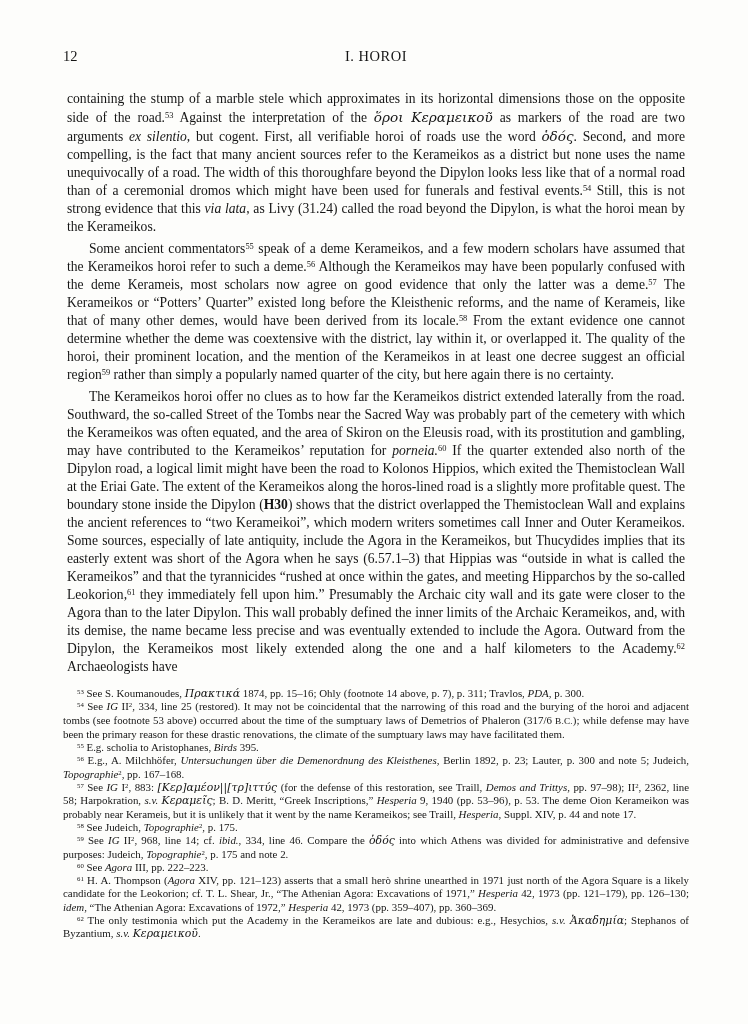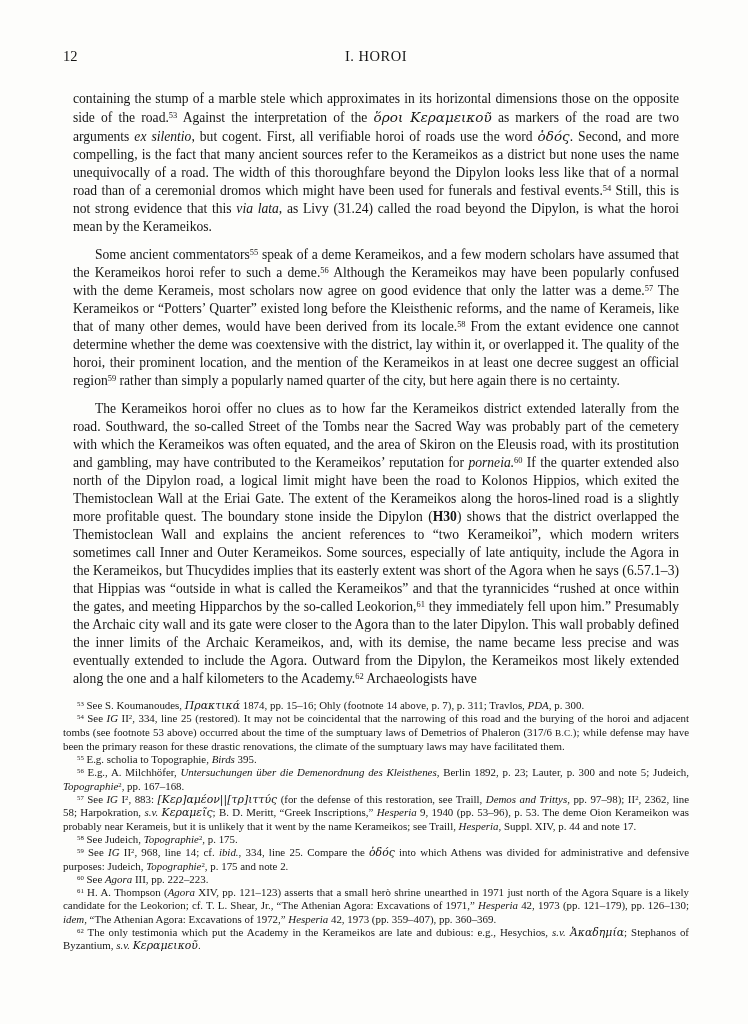--- a/index.html
+++ b/index.html
@@ -17,21 +17,21 @@
     display:grid;
     grid-template-columns:1fr auto 1fr;
     align-items:baseline;
     font-size:14.5px;
     margin-bottom:25px;
   }
   .running-header .pnum{justify-self:start;}
   .running-header .rtitle{justify-self:center;letter-spacing:0.5px;text-align:right;}
   .running-header .rspacer{justify-self:end;}
   .para{
-    margin:10px;
+    margin:4px;
     font-size:13.6px;
     line-height:18px;
     text-align:justify;
     hyphens:auto;
     -webkit-hyphens:auto;
   }
   .para.indent{text-indent:22px;font-family:Liberation Serif, serif;}
   sup{
     font-size:62%;
     line-height:0;
@@ -64,22 +64,22 @@
 
   <main>
       <p class="para"><span>containing the stump of a marble stele which approximates in its horizontal dimensions those on the opposite side of the road.</span><sup>53</sup><span> Against the interpretation of the </span><span class="g">ὅροι Κεραμεικοῦ</span><span> as markers of the road are two arguments </span><i>ex silentio</i><span>, but cogent. First, all verifiable horoi of roads use the word </span><span class="g">ὁδός</span><span>. Second, and more compelling, is the fact that many ancient sources refer to the Kerameikos as a district but none uses the name unequivocally of a road. The width of this thoroughfare beyond the Dipylon looks less like that of a normal road than of a ceremonial dromos which might have been used for funerals and festival events.</span><sup>54</sup><span> Still, this is not strong evidence that this </span><i>via lata</i><span>, as Livy (31.24) called the road beyond the Dipylon, is what the horoi mean by the Kerameikos.</span></p>
       <p class="para indent"><span>Some ancient commentators</span><sup>55</sup><span> speak of a deme Kerameikos, and a few modern scholars have assumed that the Kerameikos horoi refer to such a deme.</span><sup>56</sup><span> Although the Kerameikos may have been popularly confused with the deme Kerameis, most scholars now agree on good evidence that only the latter was a deme.</span><sup>57</sup><span> The Kerameikos or “Potters’ Quarter” existed long before the Kleisthenic reforms, and the name of Kerameis, like that of many other demes, would have been derived from its locale.</span><sup>58</sup><span> From the extant evidence one cannot determine whether the deme was coextensive with the district, lay within it, or overlapped it. The quality of the horoi, their prominent location, and the mention of the Kerameikos in at least one decree suggest an official region</span><sup>59</sup><span> rather than simply a popularly named quarter of the city, but here again there is no certainty.</span></p>
       <p class="para indent"><span>The Kerameikos horoi offer no clues as to how far the Kerameikos district extended laterally from the road. Southward, the so-called Street of the Tombs near the Sacred Way was probably part of the cemetery with which the Kerameikos was often equated, and the area of Skiron on the Eleusis road, with its prostitution and gambling, may have contributed to the Kerameikos’ reputation for </span><i>porneia.</i><sup>60</sup><span> If the quarter extended also north of the Dipylon road, a logical limit might have been the road to Kolonos Hippios, which exited the Themistoclean Wall at the Eriai Gate. The extent of the Kerameikos along the horos-lined road is a slightly more profitable quest. The boundary stone inside the Dipylon (</span><b>H30</b><span>) shows that the district overlapped the Themistoclean Wall and explains the ancient references to “two Kerameikoi”, which modern writers sometimes call Inner and Outer Kerameikos. Some sources, especially of late antiquity, include the Agora in the Kerameikos, but Thucydides implies that its easterly extent was short of the Agora when he says (6.57.1–3) that Hippias was “outside in what is called the Kerameikos” and that the tyrannicides “rushed at once within the gates, and meeting Hipparchos by the so-called Leokorion,</span><sup>61</sup><span> they immediately fell upon him.” Presumably the Archaic city wall and its gate were closer to the Agora than to the later Dipylon. This wall probably defined the inner limits of the Archaic Kerameikos, and, with its demise, the name became less precise and was eventually extended to include the Agora. Outward from the Dipylon, the Kerameikos most likely extended along the one and a half kilometers to the Academy.</span><sup>62</sup><span> Archaeologists have</span></p>
     </main>
 
   <section class="footnotes">
       <p class="footnote"><sup>53</sup> <span>See S. Koumanoudes, </span><span class="g">Πρακτικά</span><span> 1874, pp. 15–16; Ohly (footnote 14 above, p. 7), p. 311; Travlos, </span><i>PDA</i><span>, p. 300.</span></p>
       <p class="footnote"><sup>54</sup> <span>See </span><i>IG</i><span> II</span><sup>2</sup><span>, 334, line 25 (restored). It may not be coincidental that the narrowing of this road and the burying of the horoi and adjacent tombs (see footnote 53 above) occurred about the time of the sumptuary laws of Demetrios of Phaleron (317/6 </span><span class="sc">B.C.</span><span>); while defense may have been the primary reason for these drastic renovations, the climate of the sumptuary laws may have facilitated them.</span></p>
-      <p class="footnote"><sup>55</sup> <span>E.g. scholia to Topographie, </span><i>Birds</i><span> 395.</span></p>
+      <p class="footnote"><sup>55</sup> <span>E.g. scholia to Aristophanes, </span><i>Birds</i><span> 395.</span></p>
       <p class="footnote"><sup>56</sup> <span>E.g., A. Milchhöfer, </span><i>Untersuchungen über die Demenordnung des Kleisthenes</i><span>, Berlin 1892, p. 23; Lauter, p. 300 and note 5; Judeich, </span><i>Topographie</i><sup>2</sup><span>, pp. 167–168.</span></p>
       <p class="footnote"><sup>57</sup> <span>See </span><i>IG</i><span> I</span><sup>2</sup><span>, 883: </span><span class="g">[Κερ]αμέον||[τρ]ιττύς</span><span> (for the defense of this restoration, see Traill, </span><i>Demos and Trittys</i><span>, pp. 97–98); II</span><sup>2</sup><span>, 2362, line 58; Harpokration, </span><i>s.v.</i><span> </span><span class="g">Κεραμεῖς</span><span>; B. D. Meritt, “Greek Inscriptions,” </span><i>Hesperia</i><span> 9, 1940 (pp. 53–96), p. 53. The deme Oion Kerameikon was probably near Kerameis, but it is unlikely that it went by the name Kerameikos; see Traill, </span><i>Hesperia</i><span>, Suppl. XIV, p. 44 and note 17.</span></p>
       <p class="footnote"><sup>58</sup> <span>See Judeich, </span><i>Topographie</i><sup>2</sup><span>, p. 175.</span></p>
-      <p class="footnote"><sup>59</sup> <span>See </span><i>IG</i><span> II</span><sup>2</sup><span>, 968, line 14; cf. </span><i>ibid.</i><span>, 334, line 25. Compare the </span><span class="g">ὁδός</span><span> into which Athens was divided for administrative and defensive purposes: Judeich, </span><i>Topographie</i><sup>2</sup><span>, p. 175 and note 2.</span></p>
+      <p class="footnote"><sup>59</sup> <span>See </span><i>IG</i><span> II</span><sup>2</sup><span>, 968, line 14; cf. </span><i>ibid.</i><span>, 334, line 46. Compare the </span><span class="g">ὁδός</span><span> into which Athens was divided for administrative and defensive purposes: Judeich, </span><i>Topographie</i><sup>2</sup><span>, p. 175 and note 2.</span></p>
       <p class="footnote"><sup>60</sup> <span>See </span><i>Agora</i><span> III, pp. 222–223.</span></p>
       <p class="footnote"><sup>61</sup> <span>H. A. Thompson (</span><i>Agora</i><span> XIV, pp. 121–123) asserts that a small herò shrine unearthed in 1971 just north of the Agora Square is a likely candidate for the Leokorion; cf. T. L. Shear, Jr., “The Athenian Agora: Excavations of 1971,” </span><i>Hesperia</i><span> 42, 1973 (pp. 121–179), pp. 126–130; </span><i>idem</i><span>, “The Athenian Agora: Excavations of 1972,” </span><i>Hesperia</i><span> 42, 1973 (pp. 359–407), pp. 360–369.</span></p>
       <p class="footnote"><sup>62</sup> <span>The only testimonia which put the Academy in the Kerameikos are late and dubious: e.g., Hesychios, </span><i>s.v.</i><span> </span><span class="g">Ἀκαδημία</span><span>; Stephanos of Byzantium, </span><i>s.v.</i><span> </span><span class="g">Κεραμεικοῦ</span><span>.</span></p>
     </section>
 </div>
 
 </body></html>

